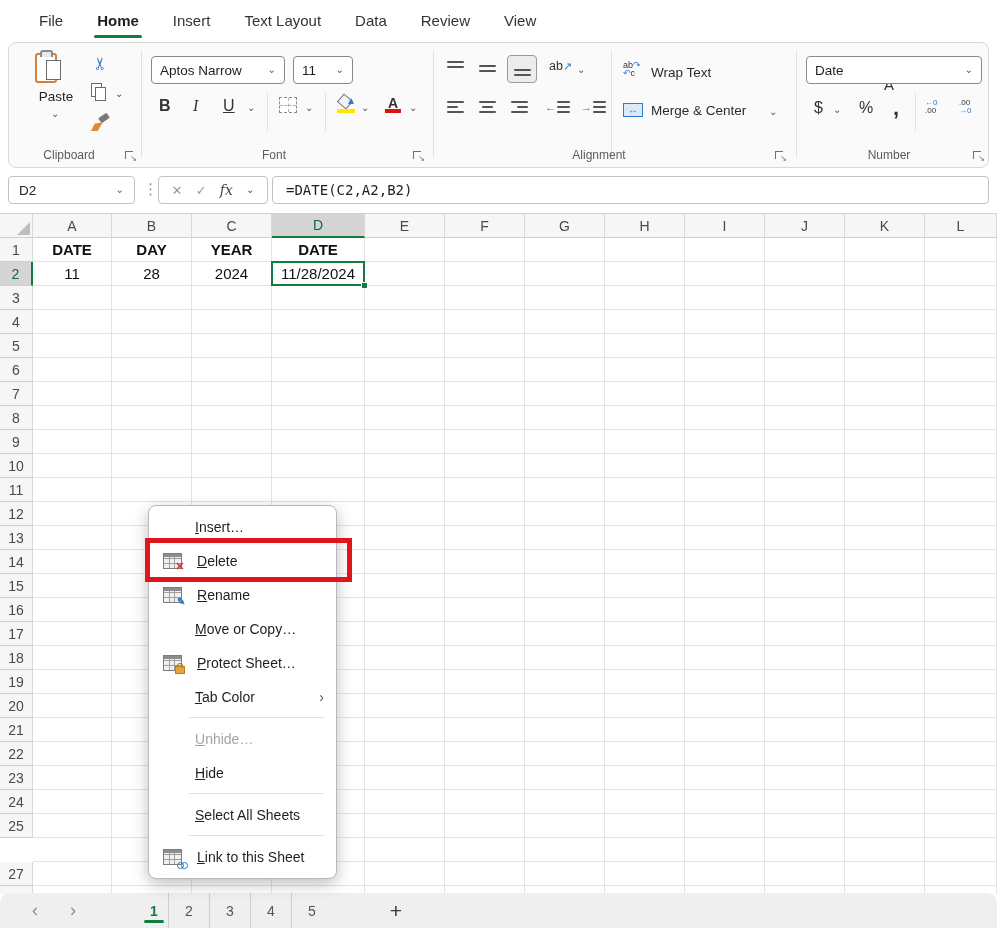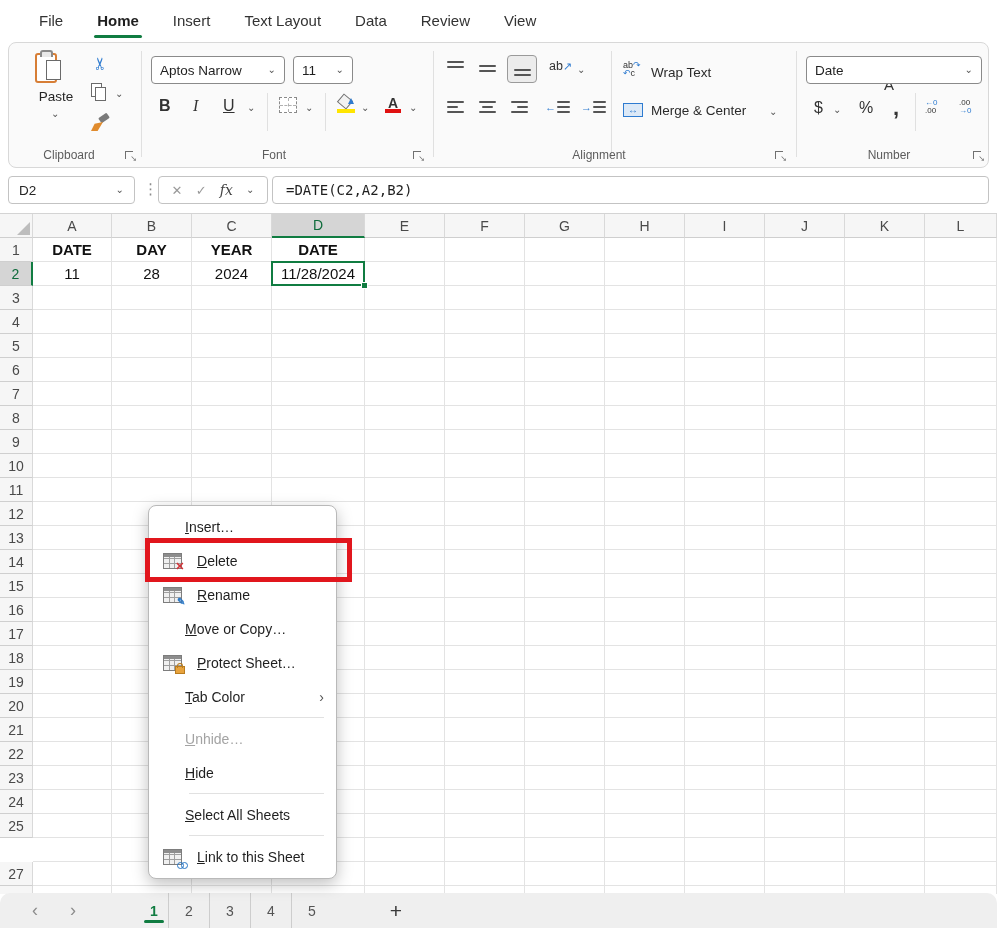--- a/index.html
+++ b/index.html
@@ -90,21 +90,21 @@
   .stab{position:absolute;top:0;height:35px;display:flex;align-items:center;justify-content:center;font-size:14px;color:#555;border-left:1px solid #cdcdcd;box-sizing:border-box;}
   .stab.first{border-left:none;}
   .stab.active{color:var(--green);font-weight:700;}
   .stab.active::after{content:"";position:absolute;left:4px;right:4px;bottom:5px;height:3px;background:var(--green);border-radius:2px;}
   #addSheet{position:absolute;left:383px;top:0;height:35px;width:26px;display:flex;align-items:center;justify-content:center;font-size:21px;color:#3a3a3a;}
   
   #ctxMenu{position:absolute;left:148px;top:505px;width:189px;background:#fff;border:1px solid #b9b9b9;border-radius:8px;box-shadow:0 5px 16px rgba(0,0,0,.25);padding:4px 0;box-sizing:border-box;z-index:20;}
   .mitem{height:34px;display:flex;align-items:center;font-size:14px;color:#1f1f1f;position:relative;}
   .mitem .icoSlot{width:20px;margin-left:13px;display:flex;align-items:center;justify-content:center;}
   .mitem .lbl{margin-left:15px;}
-  .mitem.noicon .lbl{margin-left:36px;}
+  .mitem.noicon .lbl{margin-left:46px;}
   .mitem.disabled{color:#a3a3a3;}
   .mitem .subArr{position:absolute;right:12px;font-size:14px;color:#555;}
   .msep{height:1px;background:#e1e1e1;margin:3px 12px 4px 40px;}
   
   .shIcon{position:relative;width:17px;height:14px;border:1px solid #7d7d7d;background:#f0f0f0;background-image:linear-gradient(#9f9f9f,#9f9f9f),linear-gradient(#9f9f9f,#9f9f9f),linear-gradient(#9f9f9f,#9f9f9f),linear-gradient(#9f9f9f,#9f9f9f);background-size:1px 100%,1px 100%,100% 1px,100% 1px;background-position:5px 0,10px 0,0 4px,0 9px;background-repeat:no-repeat;}
   .shIcon::before{content:"";position:absolute;left:0;top:0;right:0;height:3px;background:#8d8d8d;}
   .ov{position:absolute;font-weight:700;}
   .ovX{right:-4px;bottom:-5px;color:#d13438;font-size:11px;}
   .ovPencil{right:-5px;bottom:-5px;color:#2b78c6;font-size:10px;}
   .ovLock{right:-4px;bottom:-4px;width:8px;height:6px;background:#e8a33d;border:1px solid #b97c1e;}

